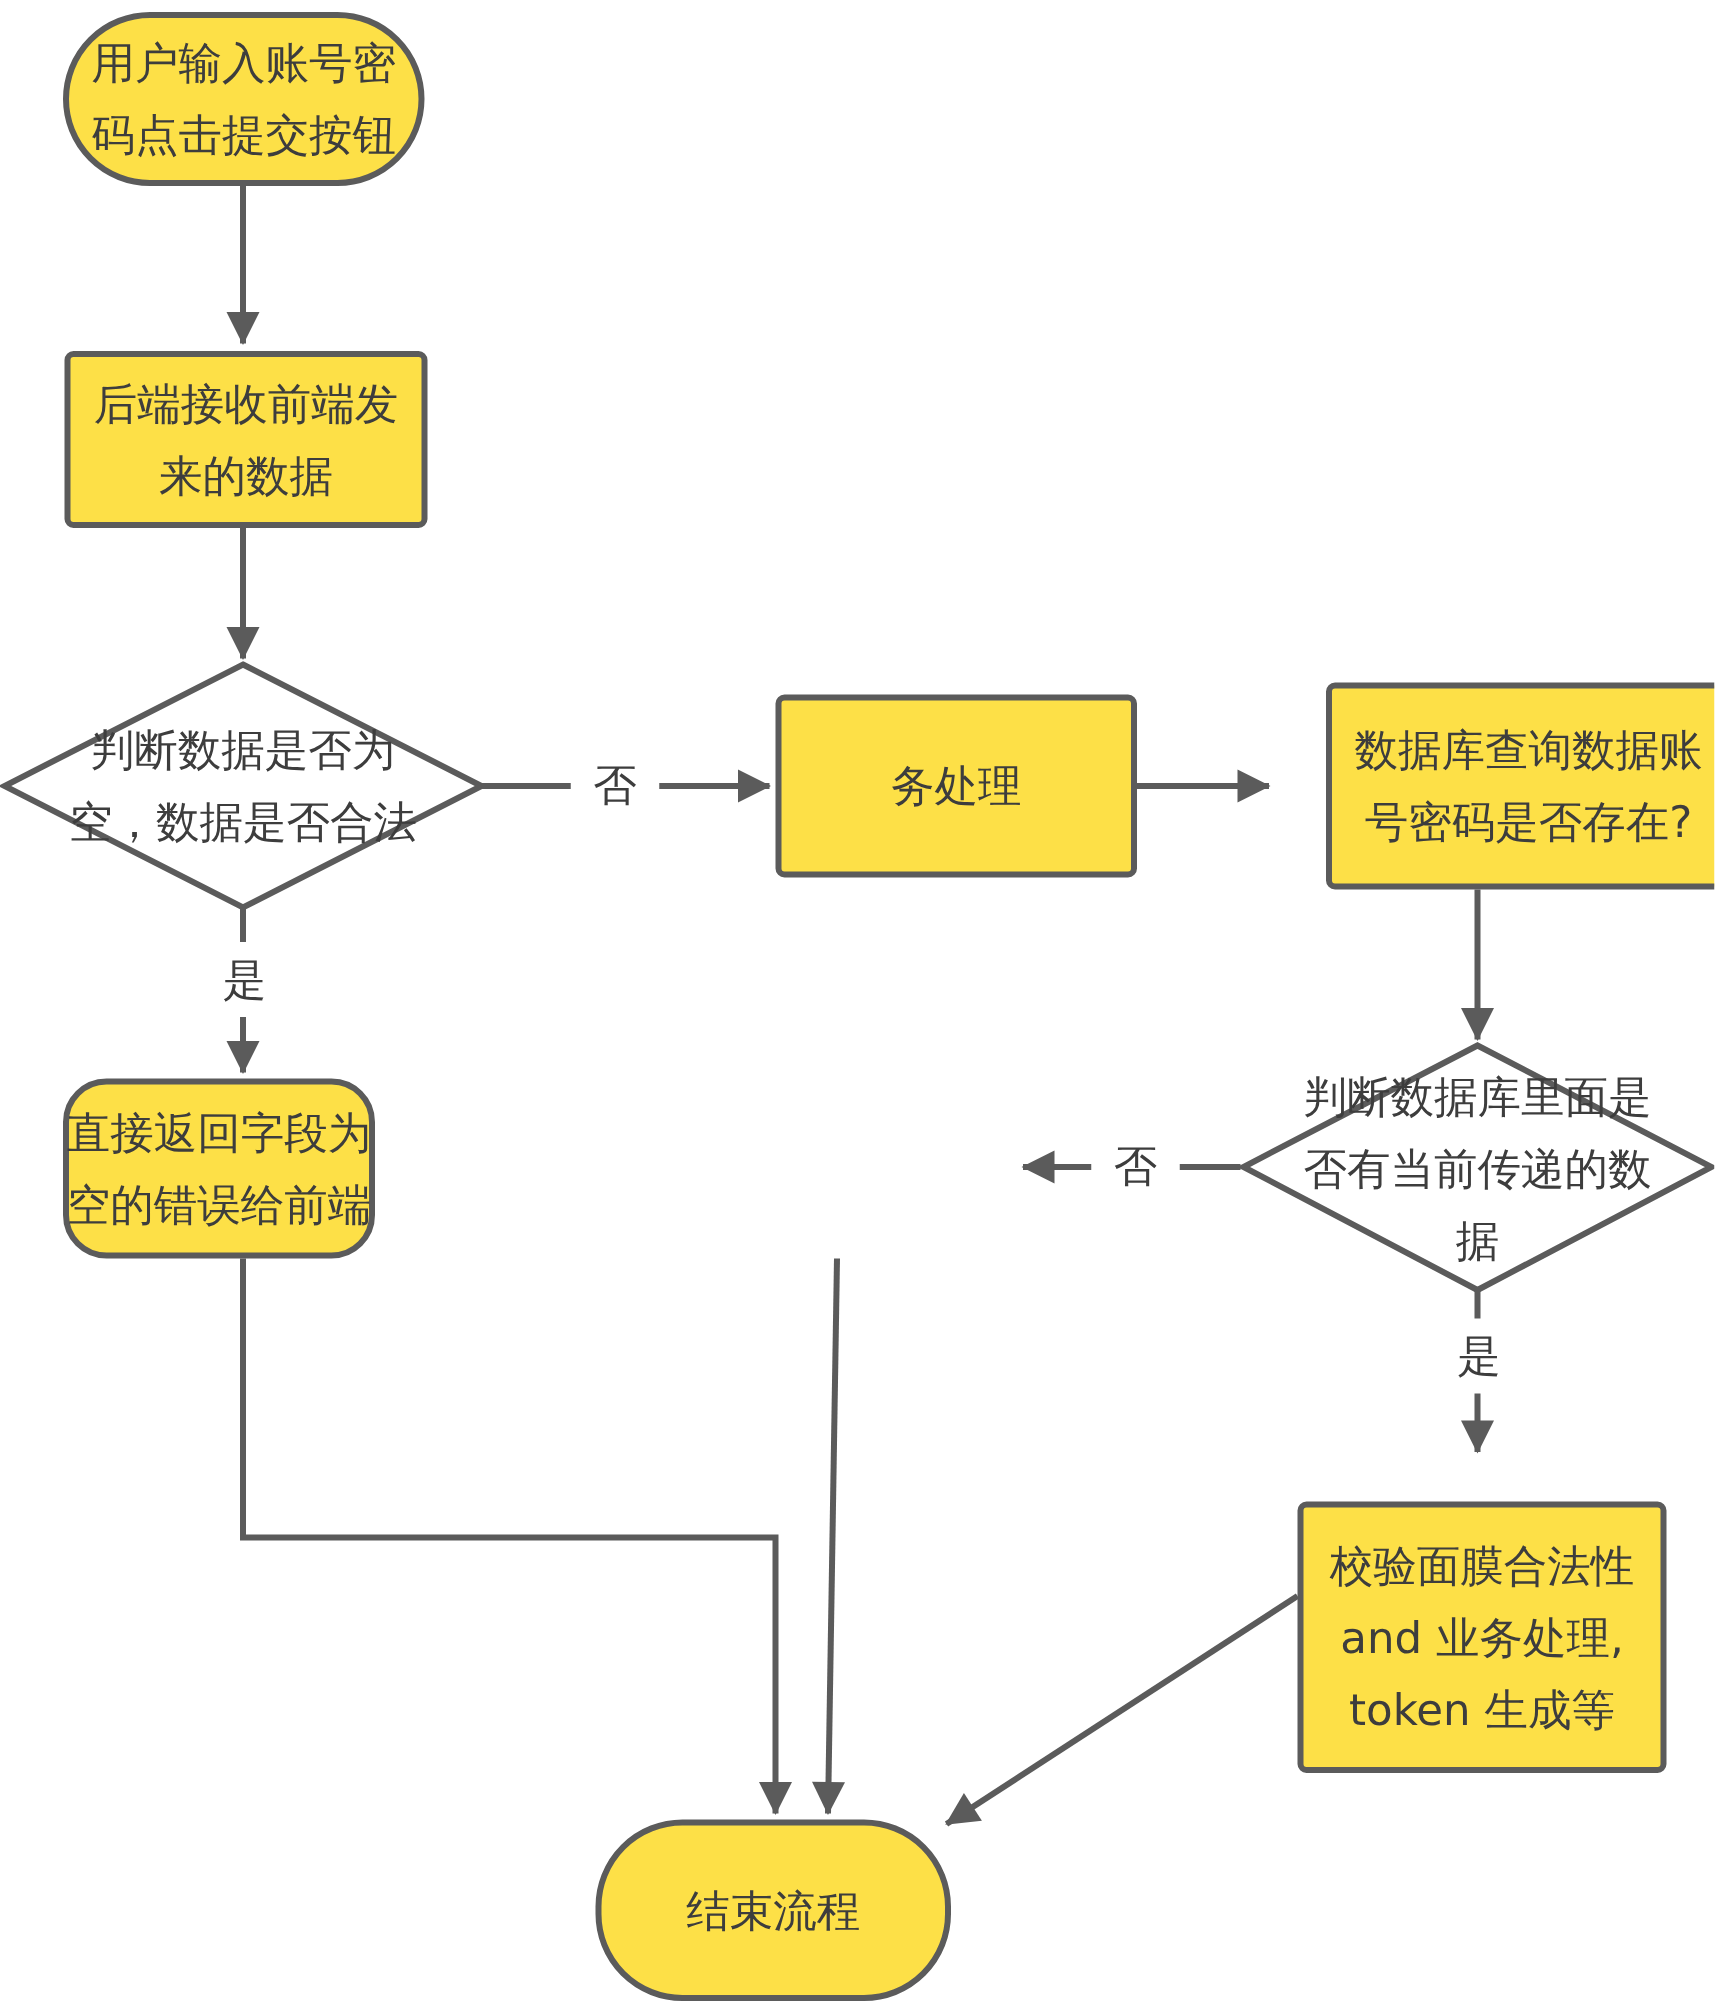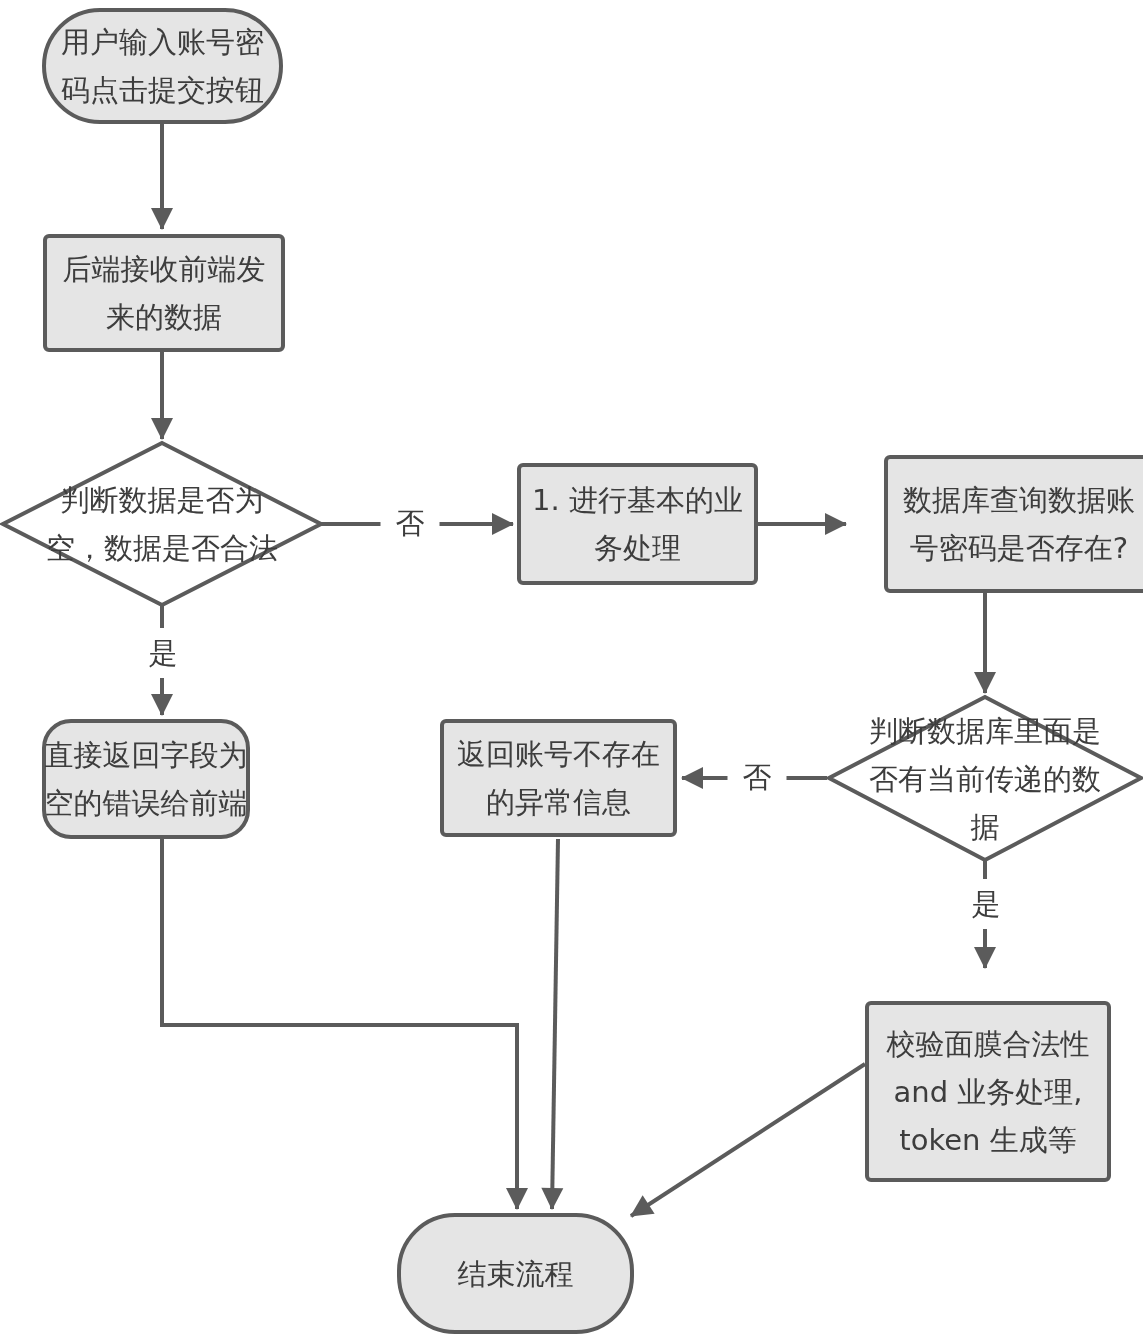--- a/index.html
+++ b/index.html
@@ -17,21 +17,21 @@
     overflow: hidden;
   }
   .edges {
     position: absolute;
     left: 0;
     top: 0;
   }
   .node {
     position: absolute;
     box-sizing: border-box;
-    background: #e5e5e5;
+    background: #fde047;
     border: 4px solid #5b5b5b;
     display: flex;
     flex-direction: column;
     align-items: center;
     justify-content: center;
     text-align: center;
     font-size: 29px;
     line-height: 48px;
   }
   .node .tline { white-space: nowrap; }
@@ -102,39 +102,34 @@
     <div class="tline">判断数据是否为</div>
     <div class="tline">空，数据是否合法</div>
   </div>
 
   <div class="node process" style="left:42px; top:719px; width:208px; height:120px;border-radius:29px;">
     <div class="tline">直接返回字段为</div>
     <div class="tline">空的错误给前端</div>
   </div>
 
   <div class="node process" style="left:517px; top:463px; width:241px; height:122px;">
-    <div class="tline">1. 进行基本的业</div>
     <div class="tline">务处理</div>
   </div>
 
   <div class="node process" style="left:850px; top:455px; width:270px; height:138px;margin-left:34px;">
     <div class="tline">数据库查询数据账</div>
     <div class="tline">号密码是否存在?</div>
   </div>
 
   <div class="diamond-text" style="left:829px; top:697px; width:312px; height:163px;">
     <div class="tline">判断数据库里面是</div>
     <div class="tline">否有当前传递的数</div>
     <div class="tline">据</div>
   </div>
 
-  <div class="node process" style="left:440px; top:719px; width:237px; height:118px;">
-    <div class="tline">返回账号不存在</div>
-    <div class="tline">的异常信息</div>
-  </div>
 
   <div class="node process" style="left:865px; top:972px; width:246px; height:181px;margin-top:29px;">
     <div class="tline">校验面膜合法性</div>
     <div class="tline">and 业务处理,</div>
     <div class="tline">token 生成等</div>
   </div>
 
   <div class="node terminator" style="left:397px; top:1213px; width:237px; height:121px;">
     <div class="tline">结束流程</div>
   </div>

